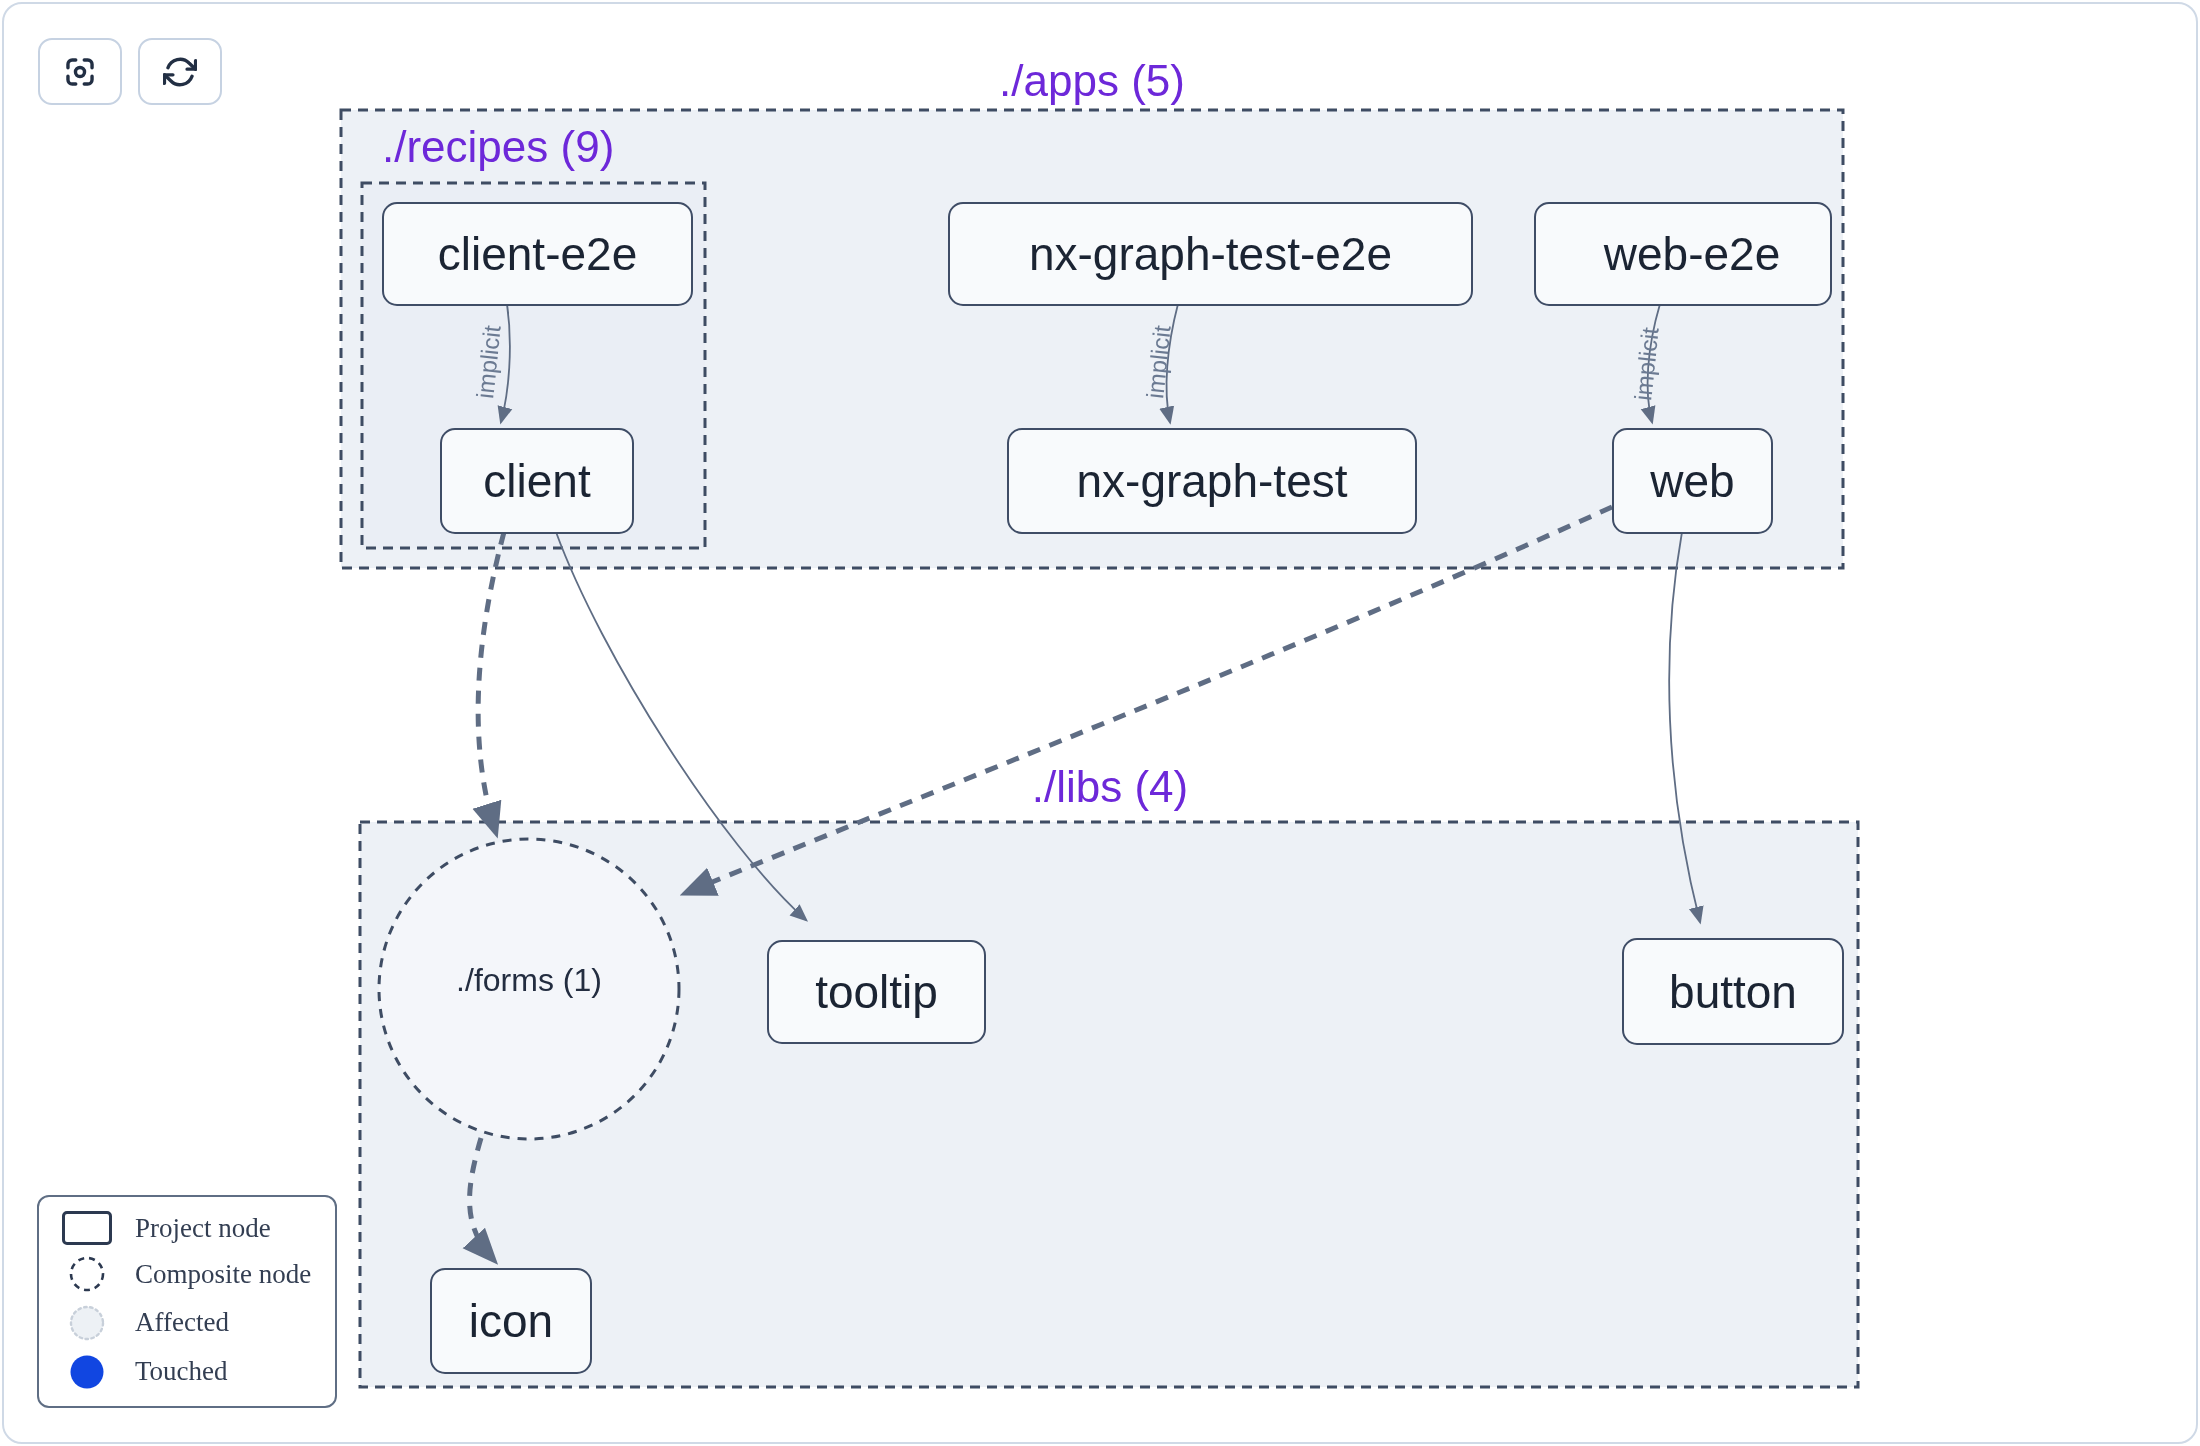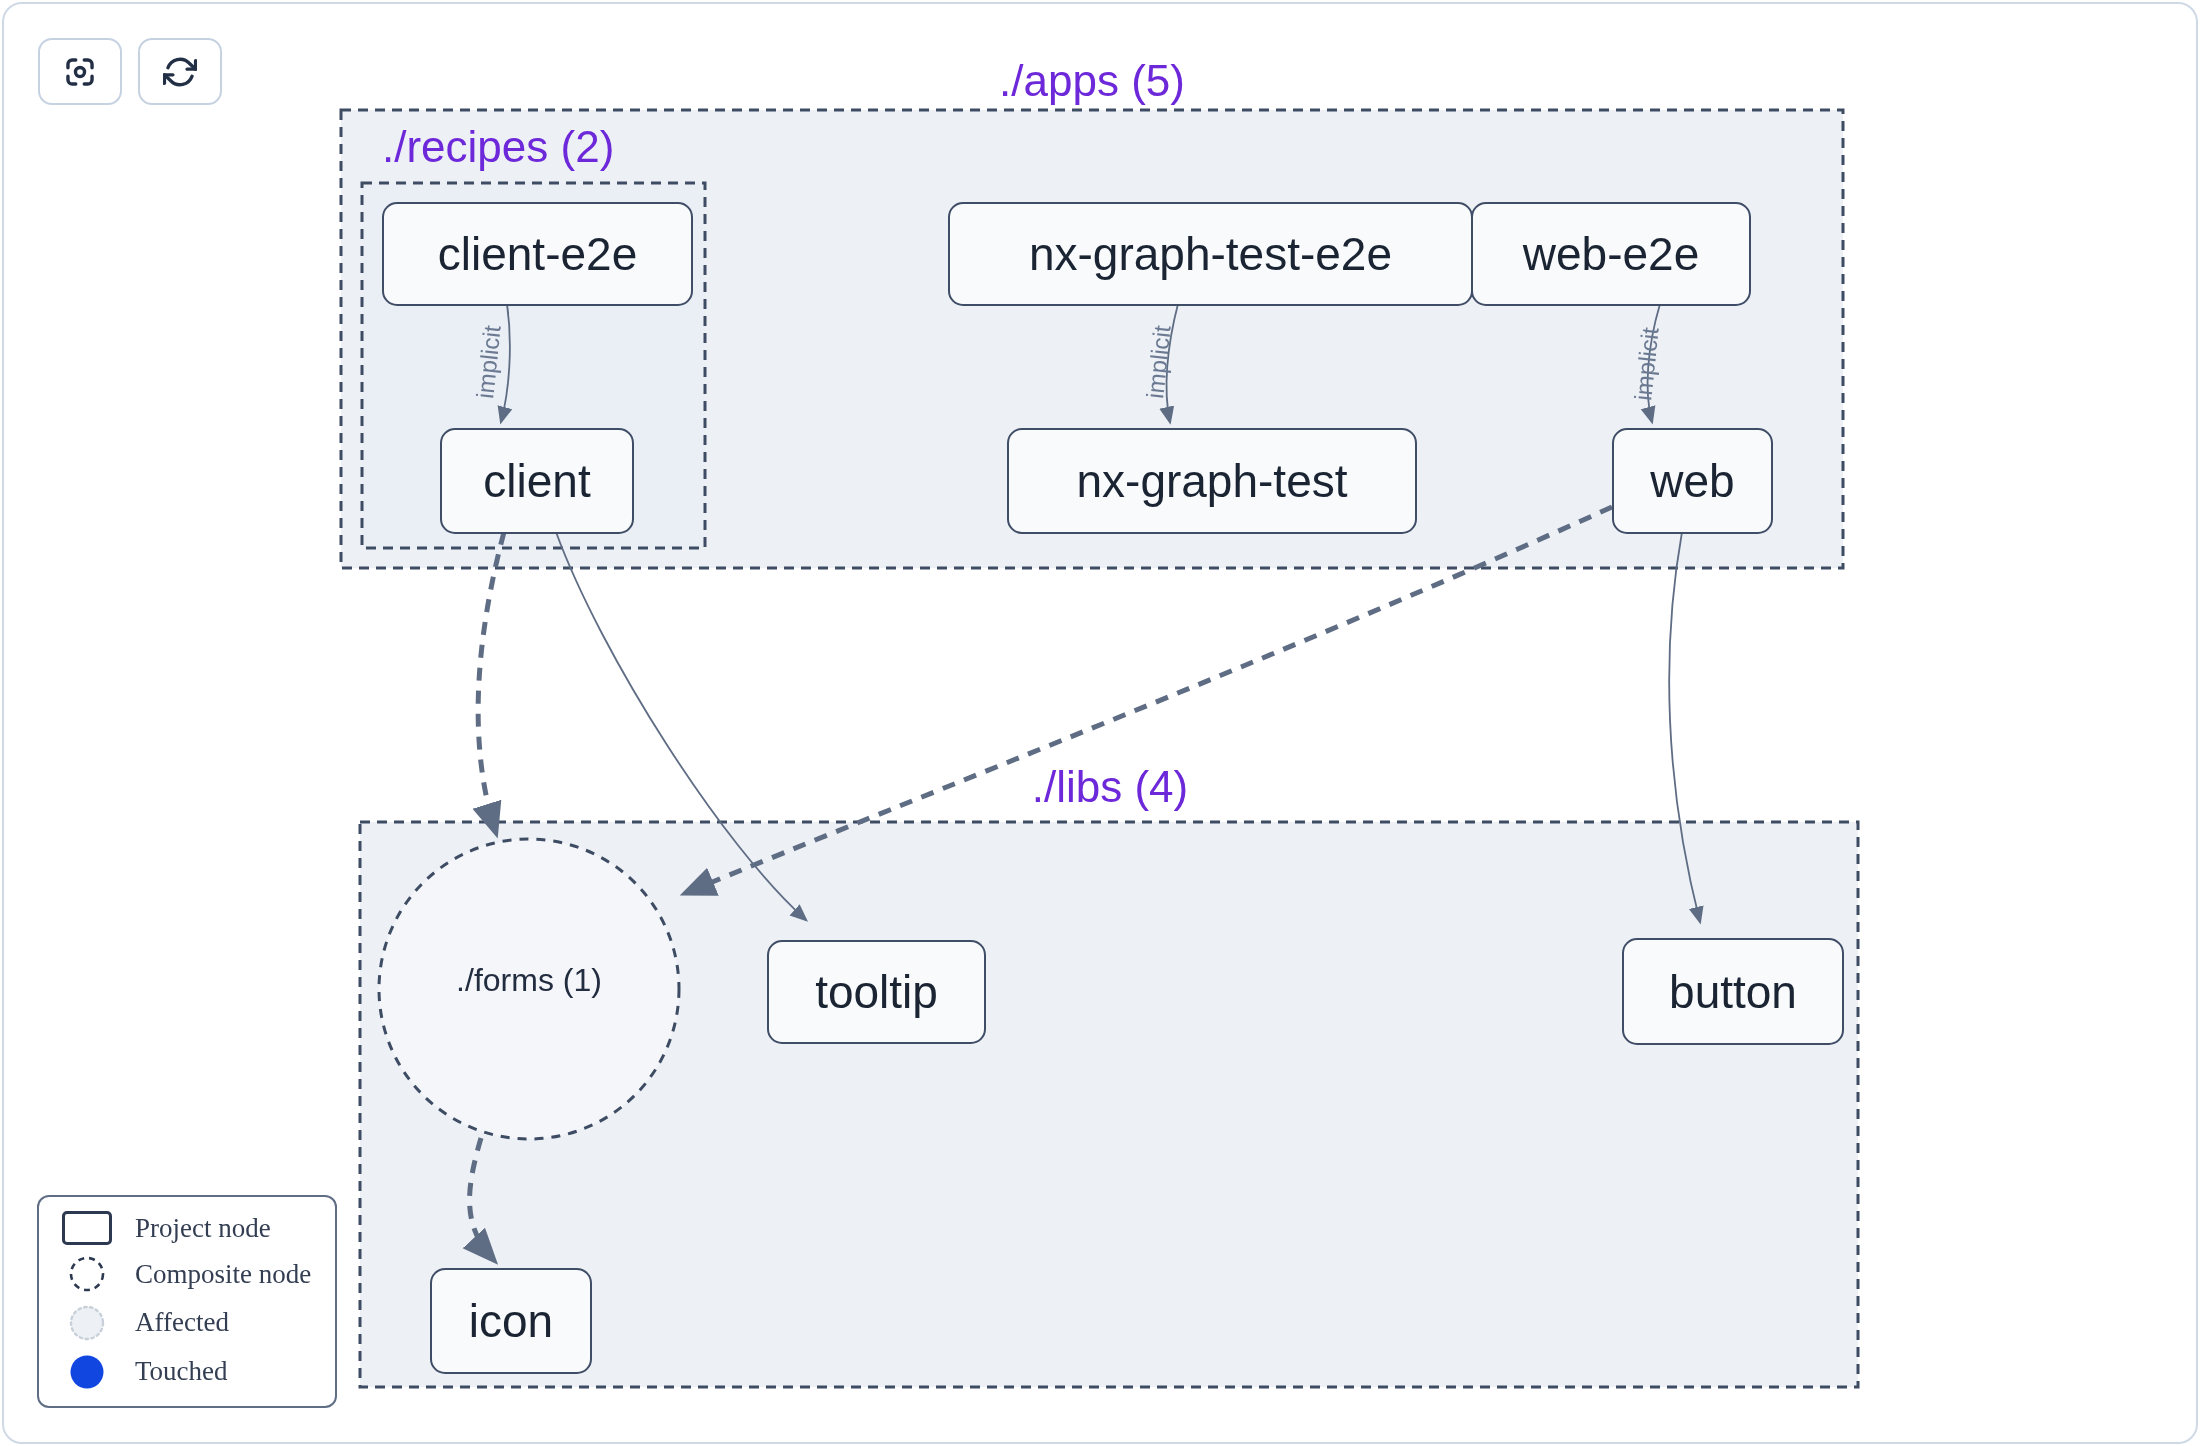--- a/index.html
+++ b/index.html
@@ -74,27 +74,27 @@
     <path d="M1660,304 C1647,348 1644,392 1652,422" stroke-width="1.8" marker-end="url(#ah-s)"></path>
     <path d="M504,532 C478,630 466,738 495,830" stroke-width="5" stroke-dasharray="13 10" marker-end="url(#ah-b)"></path>
     <path d="M556,532 C601,655 722,845 806,920" stroke-width="1.8" marker-end="url(#ah-s)"></path>
     <path d="M1612,507 C1285,655 930,792 688,892" stroke-width="5" stroke-dasharray="13 10" marker-end="url(#ah-b)"></path>
     <path d="M1682,532 C1661,650 1665,785 1700,922" stroke-width="1.8" marker-end="url(#ah-s)"></path>
     <path d="M481,1138 C467,1186 461,1224 492,1258" stroke-width="5" stroke-dasharray="13 10" marker-end="url(#ah-b)"></path>
   </g>
 </svg>
 
 <div class="group-label" style="left:892px;top:56px;width:400px;">./apps (5)</div>
-<div class="group-label" style="left:382px;top:122px;width:300px;text-align:left;">./recipes (2)</div>
+<div class="group-label" style="left:382px;top:122px;width:300px;text-align:left;">./recipes (9)</div>
 <div class="group-label" style="left:950px;top:762px;width:320px;">./libs (4)</div>
 <div class="forms-label" style="left:379px;top:962px;width:300px;">./forms (1)</div>
 
 <div class="node" style="left:382px;top:202px;width:307px;height:100px;">client-e2e</div>
 <div class="node" style="left:948px;top:202px;width:521px;height:100px;">nx-graph-test-e2e</div>
-<div class="node" style="left:1471px;top:202px;width:276px;height:100px;">web-e2e</div>
+<div class="node" style="left:1534px;top:202px;width:276px;height:100px;padding-left:18px;">web-e2e</div>
 <div class="node" style="left:440px;top:428px;width:190px;height:102px;">client</div>
 <div class="node" style="left:1007px;top:428px;width:406px;height:102px;">nx-graph-test</div>
 <div class="node" style="left:1612px;top:428px;width:157px;height:102px;">web</div>
 <div class="node" style="left:767px;top:940px;width:215px;height:100px;">tooltip</div>
 <div class="node" style="left:1622px;top:938px;width:218px;height:103px;">button</div>
 <div class="node" style="left:430px;top:1268px;width:158px;height:102px;">icon</div>
 
 <div class="edge-label" style="left:489px;top:362px;">implicit</div>
 <div class="edge-label" style="left:1159px;top:362px;">implicit</div>
 <div class="edge-label" style="left:1647px;top:364px;">implicit</div>

